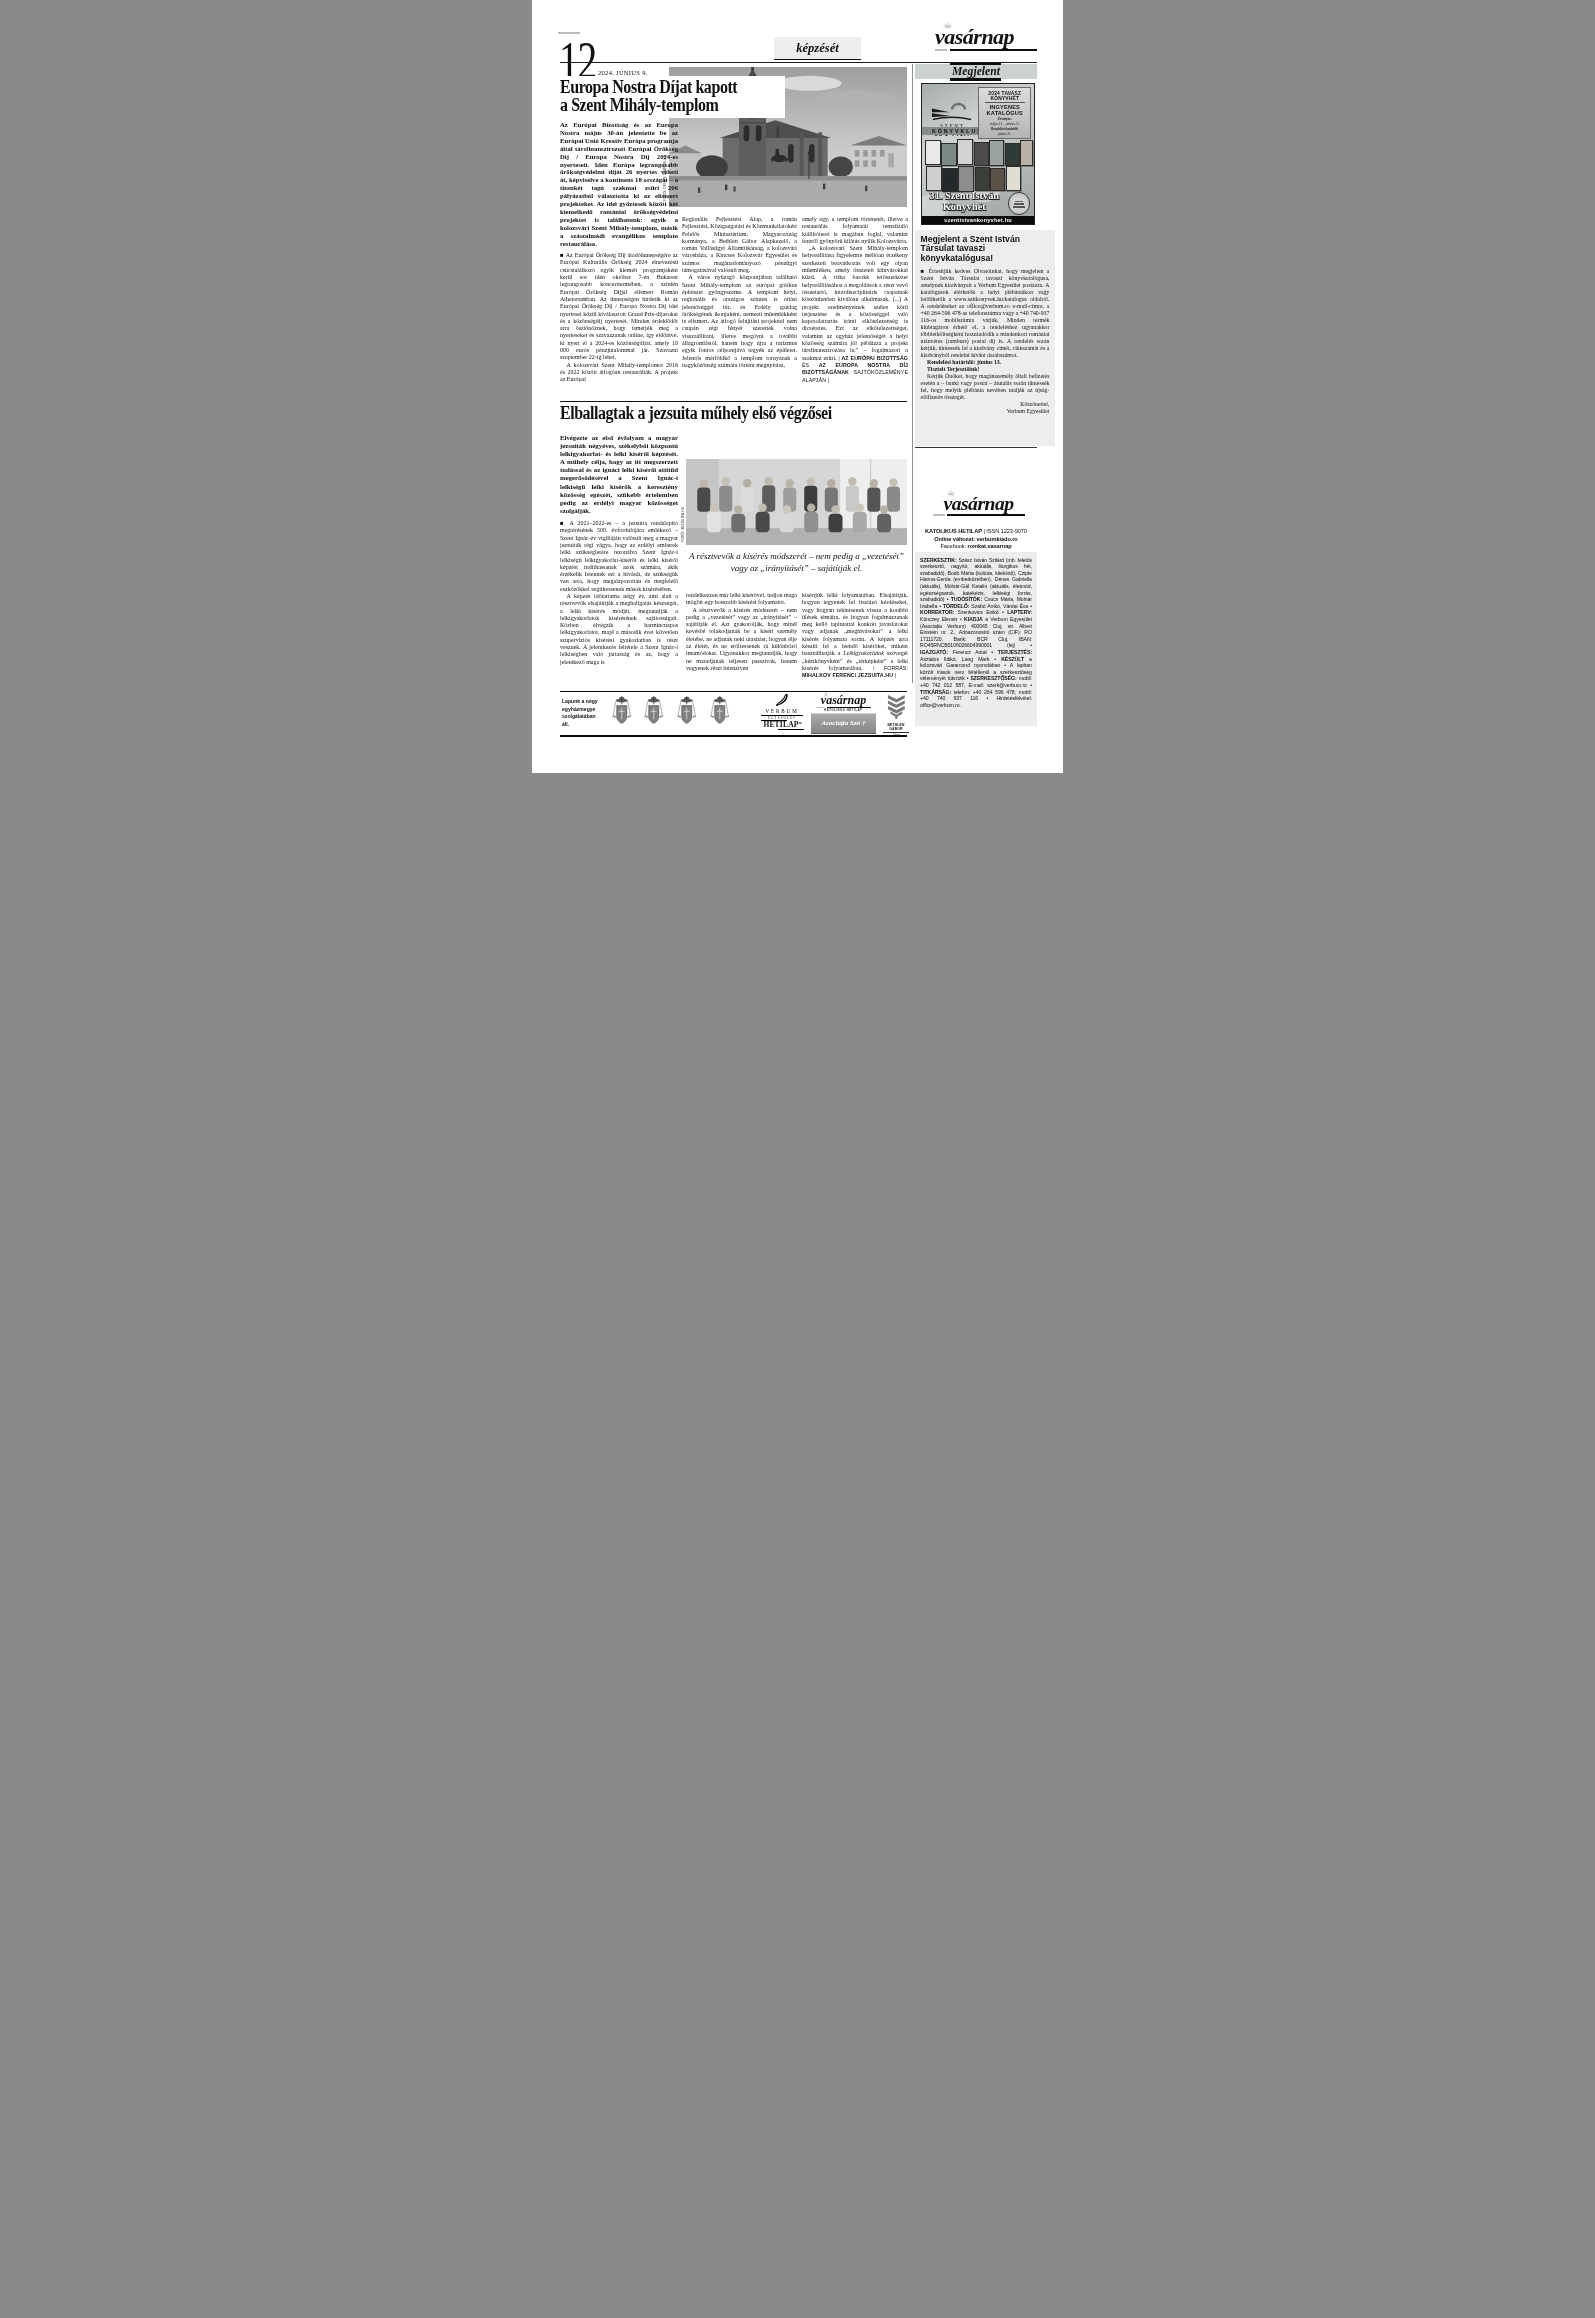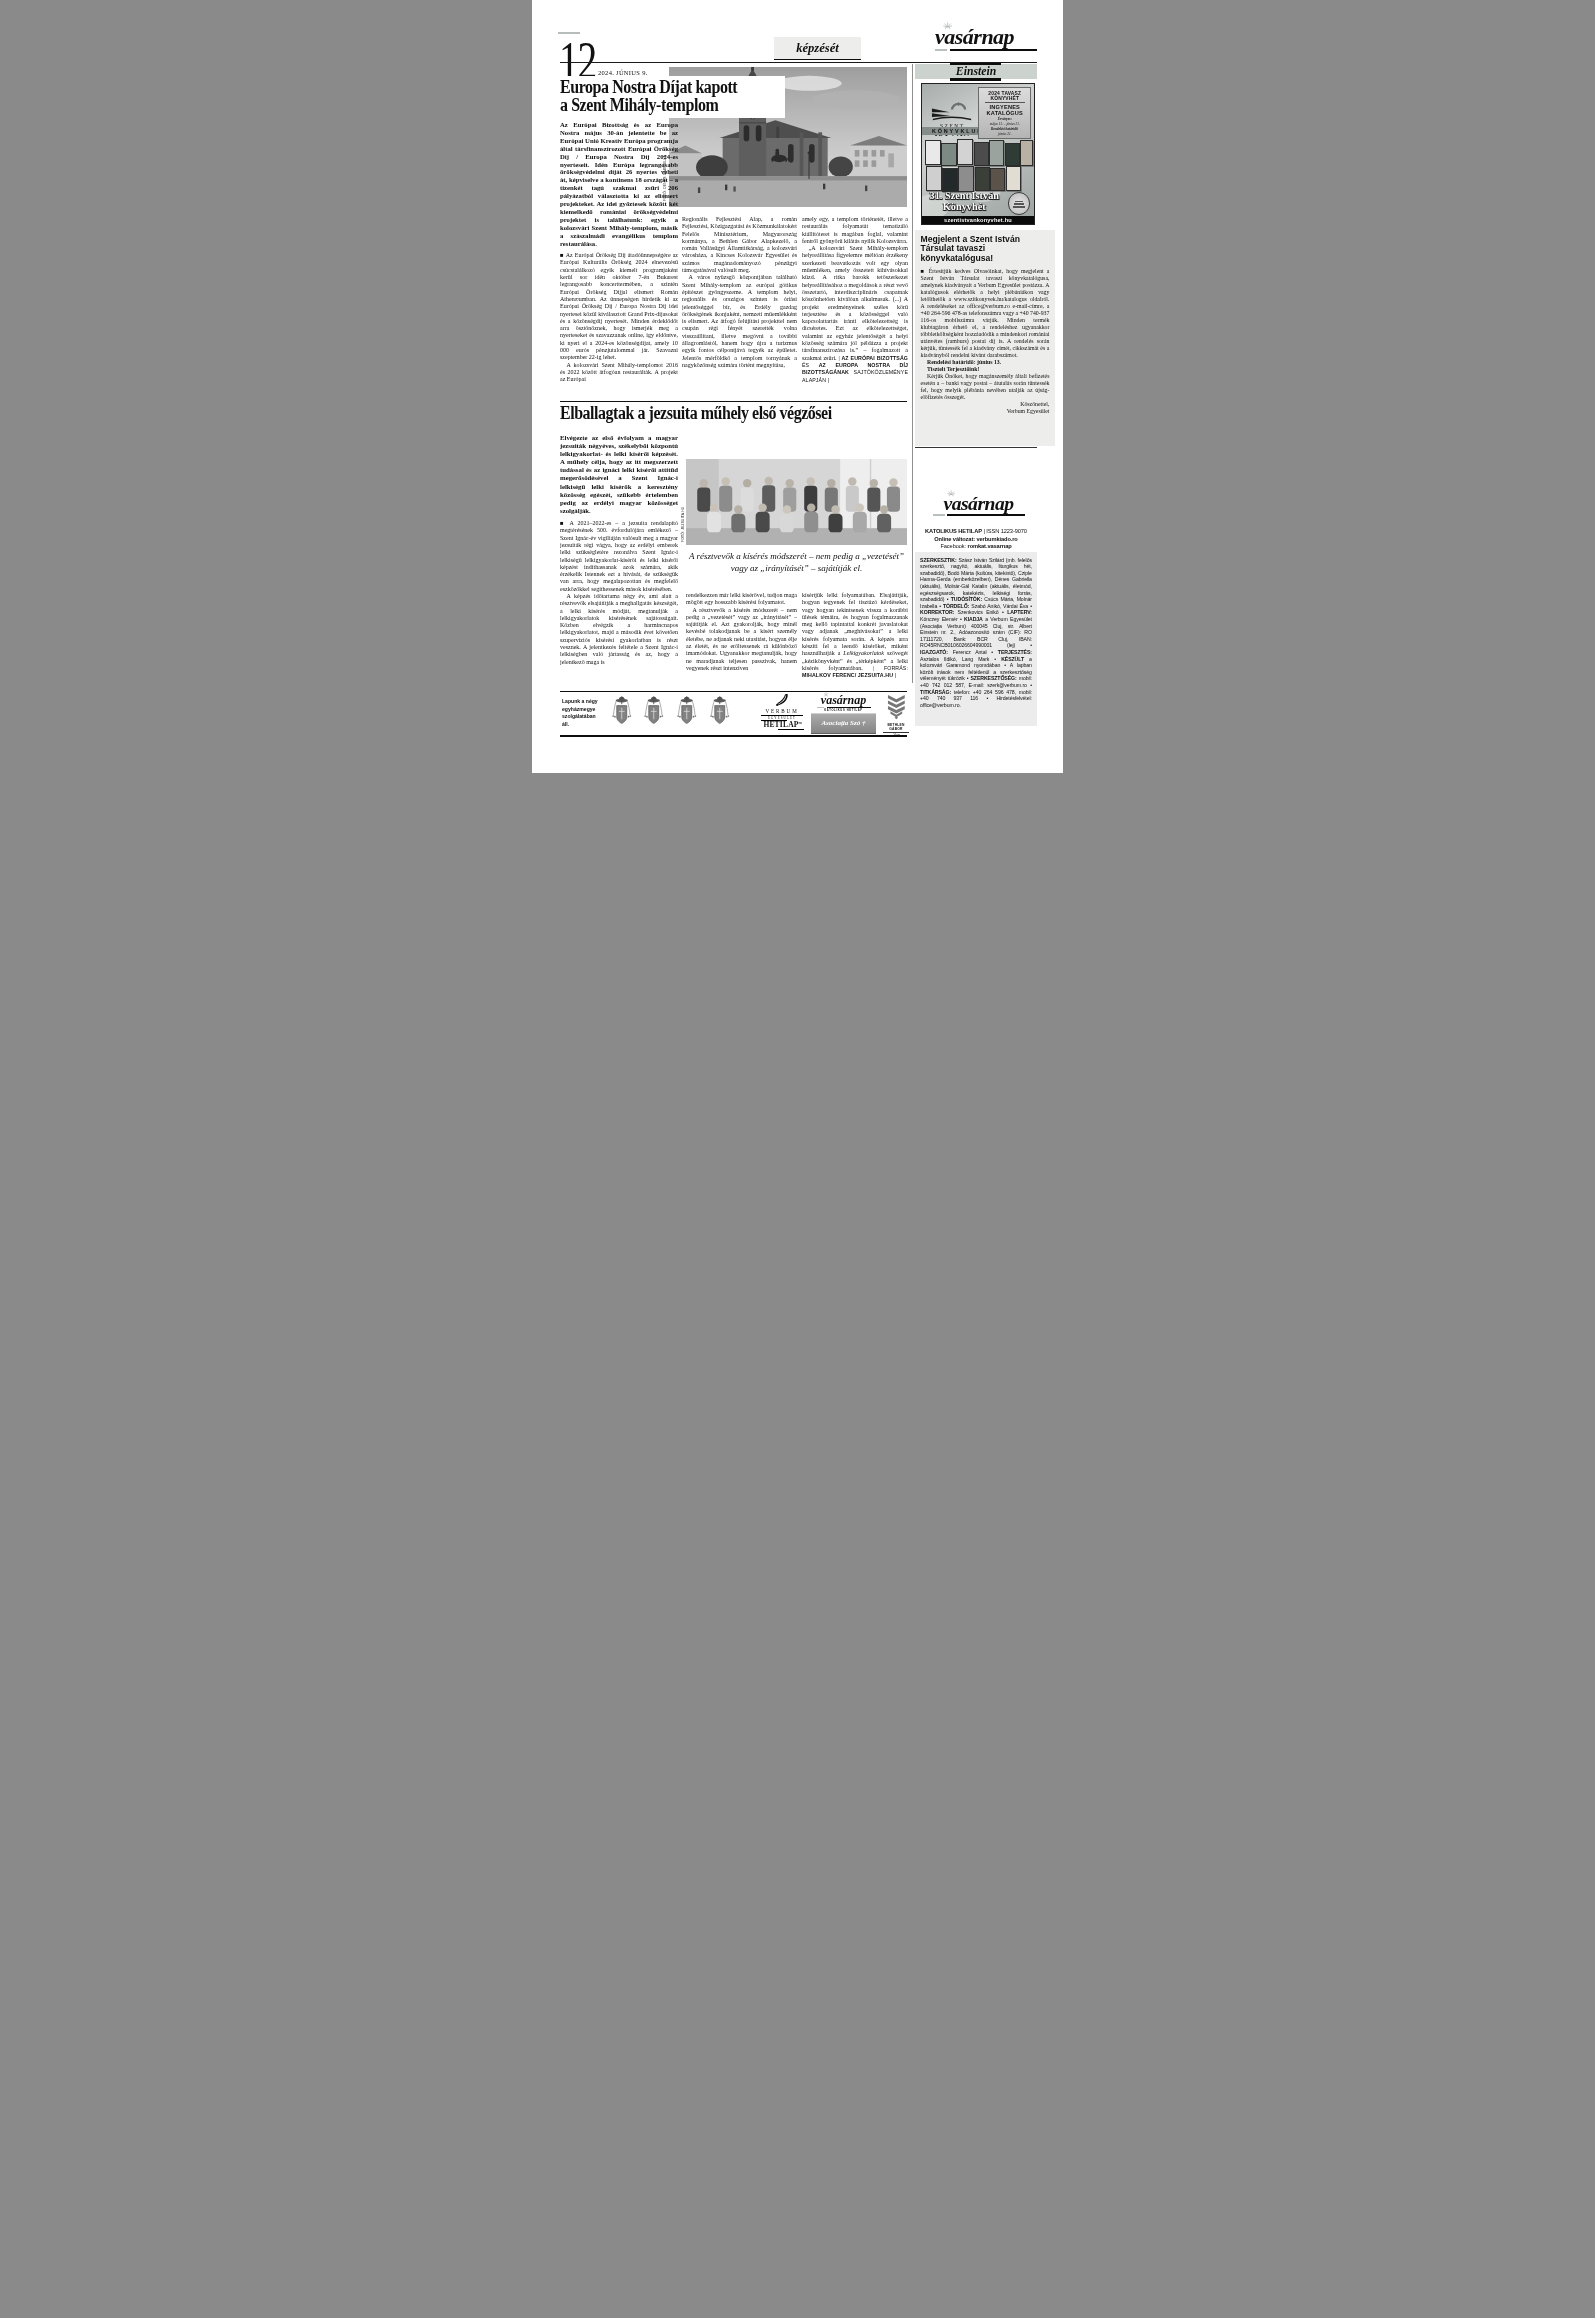--- a/index.html
+++ b/index.html
@@ -174,21 +174,21 @@
           </g>
         </svg>
     </span>
     <div class="btxt">vasárnap</div>
     <div class="brand-underline">
       <div class="bu-gray"></div>
         <div class="bu-black"></div>
     </div>
   </div>
   <div class="abs hdr-rule"></div>
-  <div class="abs megjelent">Einstein</div>
+  <div class="abs megjelent">Megjelent</div>
   <div class="abs vdivider"></div>
 
   <div class="abs a1-photo">
     <svg viewBox="0 0 510 300" width="238" height="140">
       <defs>
         <linearGradient id="sky" x1="0" y1="0" x2="0" y2="1">
           <stop offset="0" stop-color="#9e9e9e"></stop>
             <stop offset=".55" stop-color="#c7c7c7"></stop>
             <stop offset="1" stop-color="#e3e3e3"></stop>
         </linearGradient>

